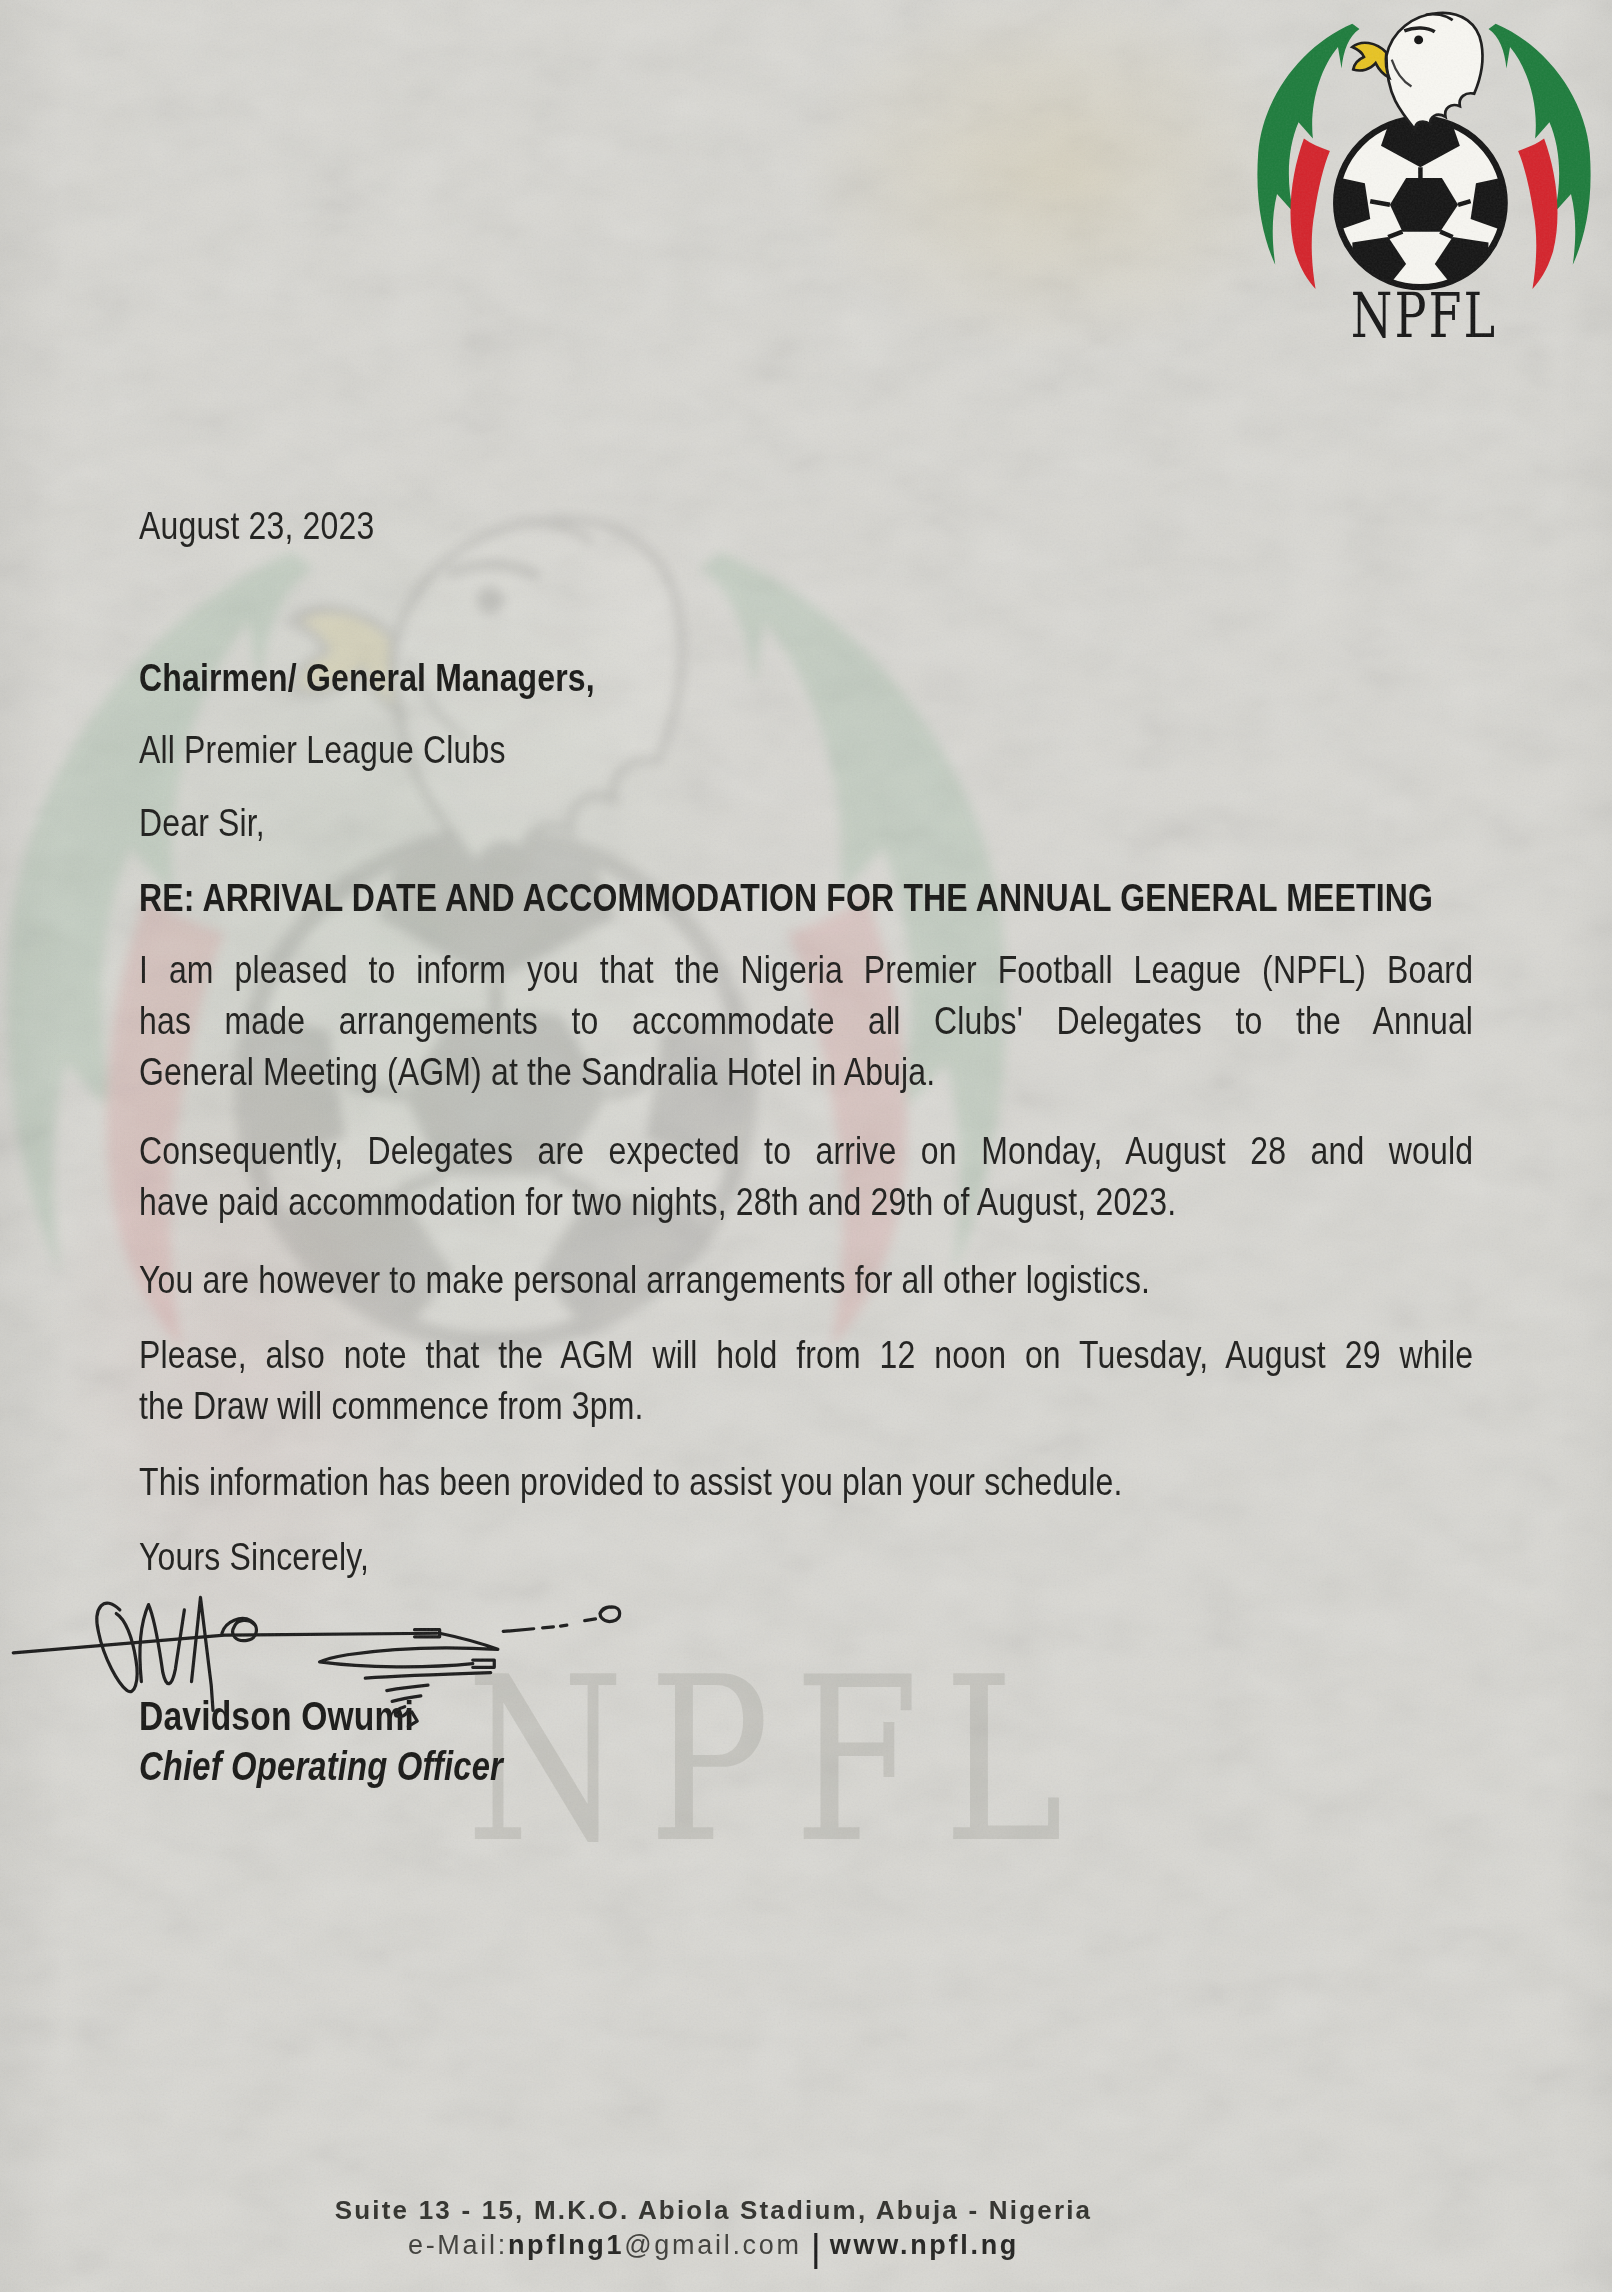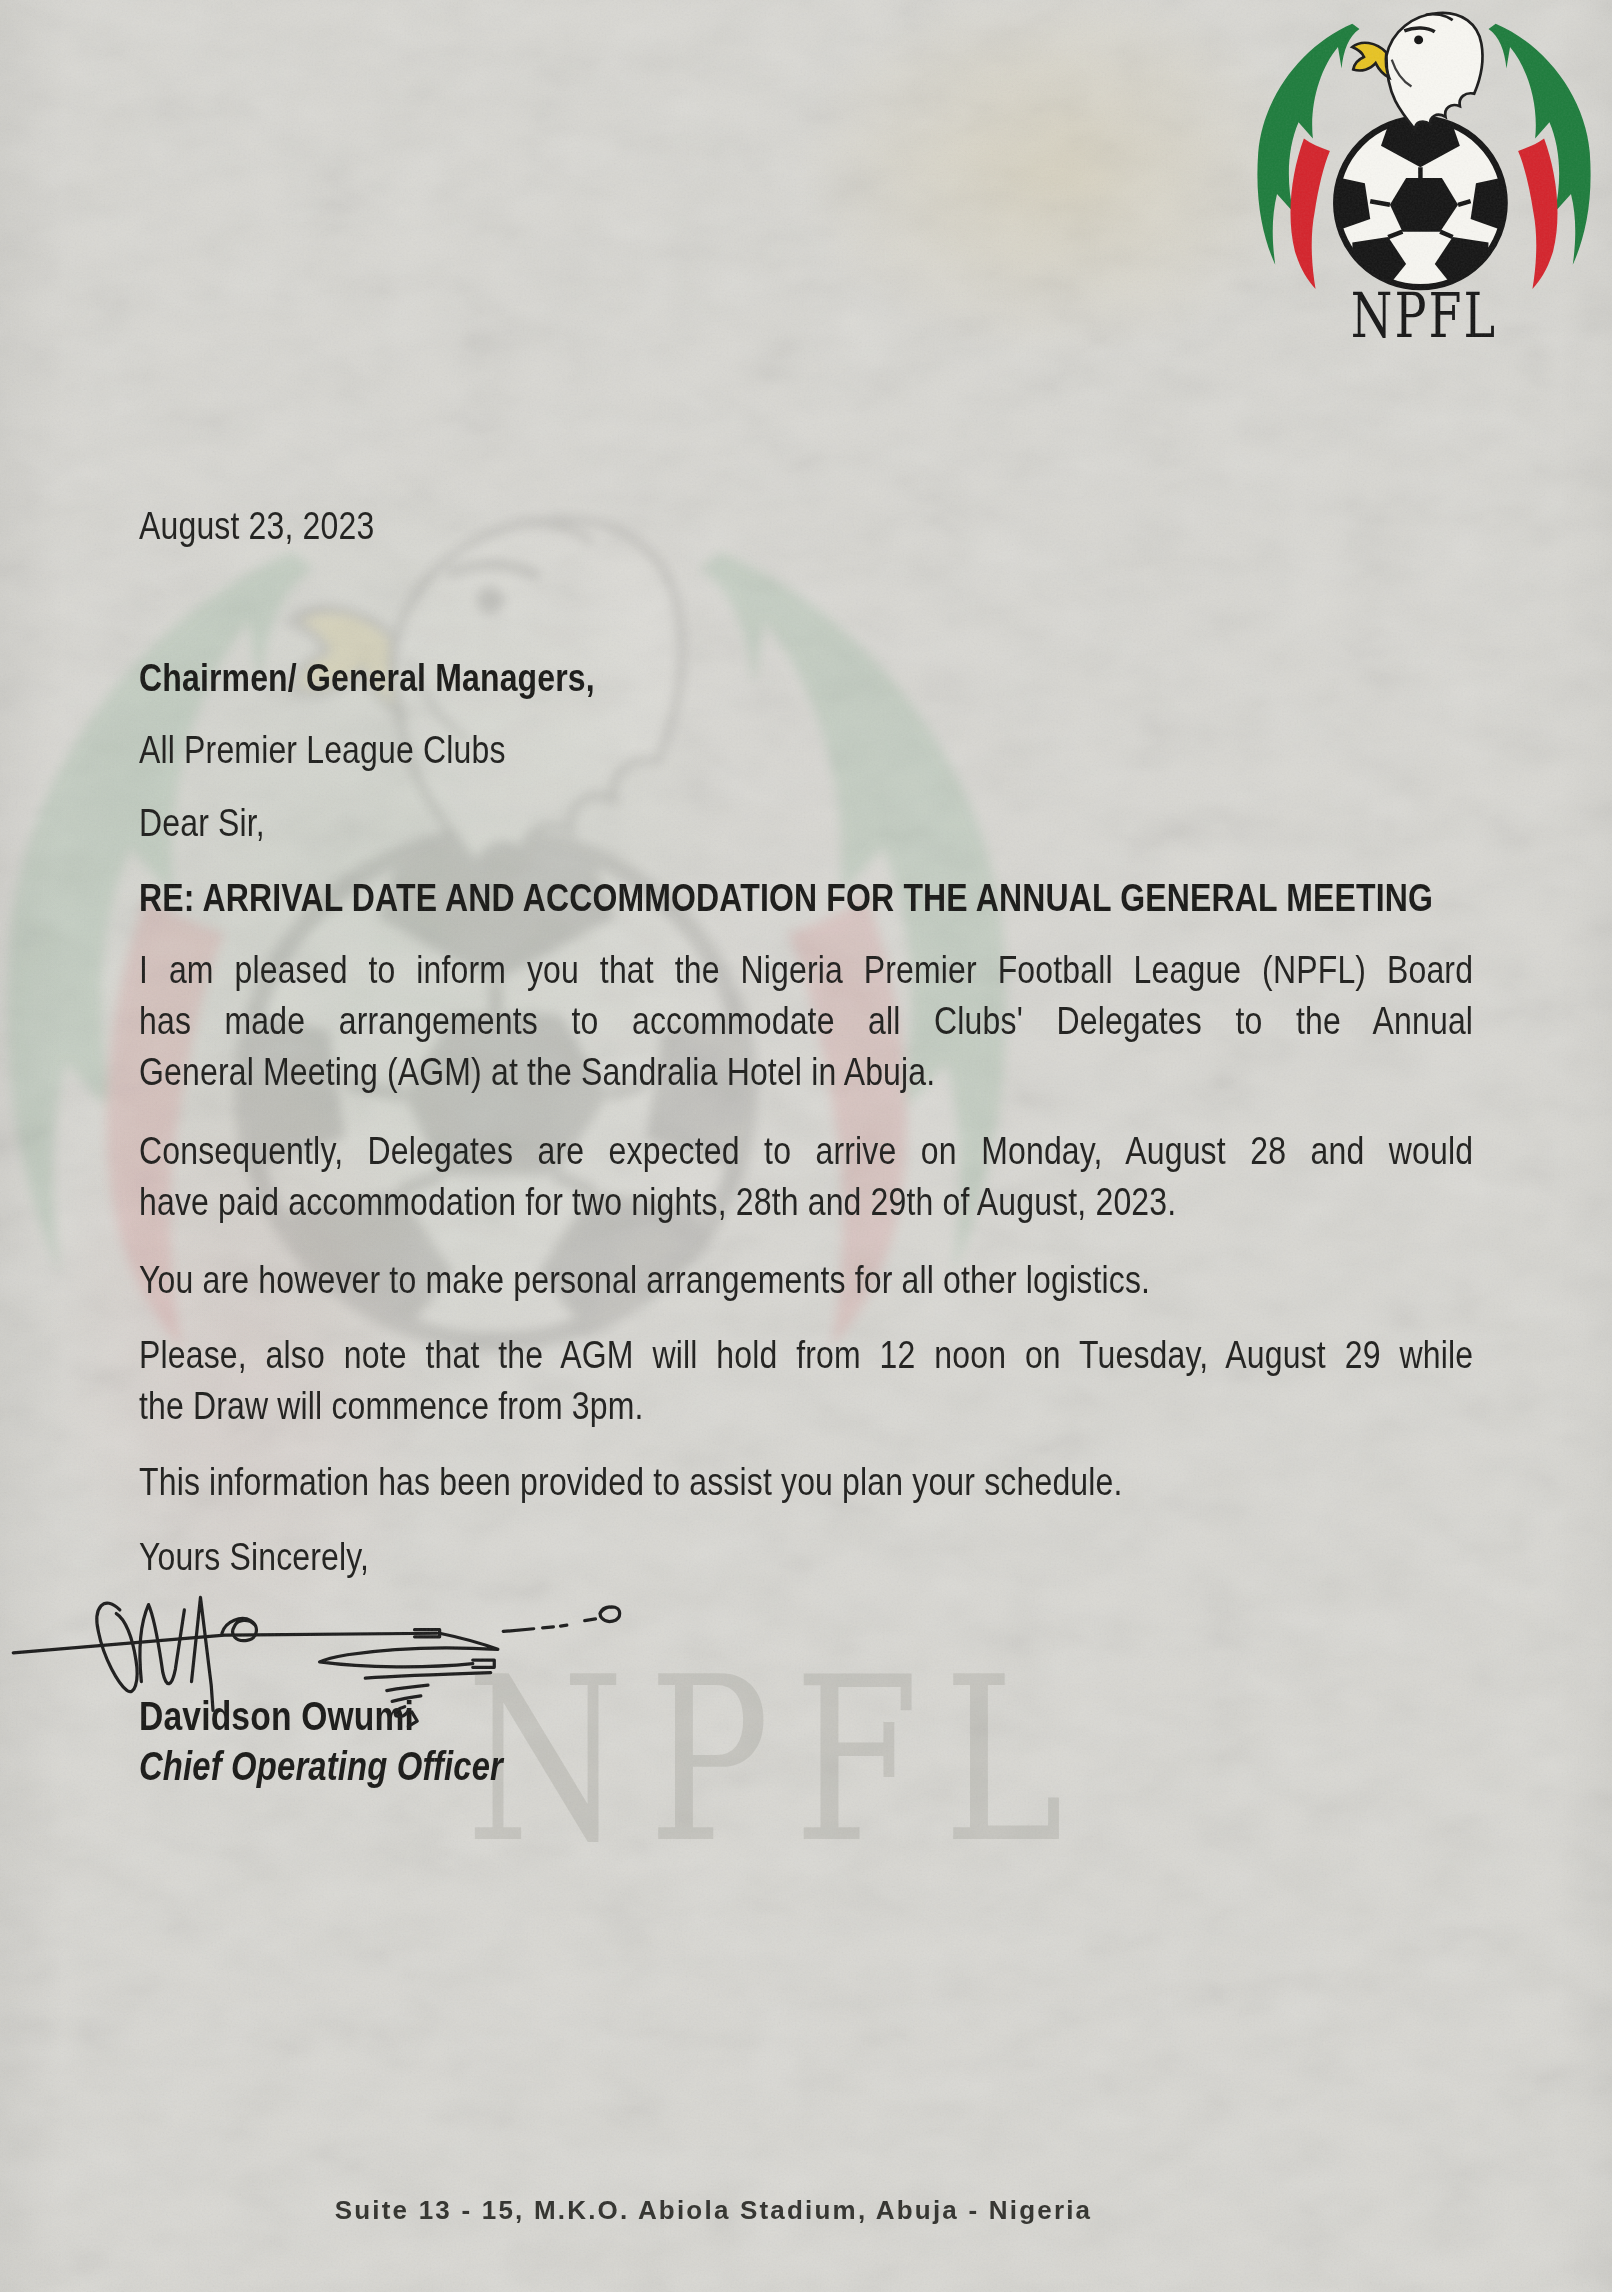--- a/index.html
+++ b/index.html
@@ -173,20 +173,21 @@
     <path d="M598 60 L610 59"></path>
     <path d="M618 58 L625 57"></path>
     <path d="M645 52 L657 50"></path>
     <path d="M662 44 C668 34 684 34 684 44 C684 53 670 56 664 49 C659 43 666 36 674 37"></path>
   </svg>
 
   <div class="tb b" style="top:1691px;font-size:41px">Davidson Owumi</div>
   <div class="tb b it" style="top:1741px;font-size:40px">Chief Operating Officer</div>
 
   <div class="fline" id="footer-address">Suite 13 - 15, M.K.O. Abiola Stadium, Abuja - Nigeria</div>
+  <div class="fline" id="footer-contact"><span>e-Mail:</span><span class="fb">npflng1</span><span>@gmail.com</span><span class="sep">|</span><span class="fb">www.npfl.ng</span></div>
 
   <svg class="grain over" width="1613" height="2293" viewBox="0 0 1801 2560">
     <filter id="fine">
         <feTurbulence type="fractalNoise" baseFrequency="0.5" numOctaves="2" seed="3"></feTurbulence>
         <feColorMatrix type="saturate" values="0"></feColorMatrix>
         <feComponentTransfer>
           <feFuncA type="linear" slope="0.16" intercept="0"></feFuncA>
         </feComponentTransfer>
       </filter>
     <rect width="1801" height="2560" filter="url(#fine)" opacity="0.6"></rect>

